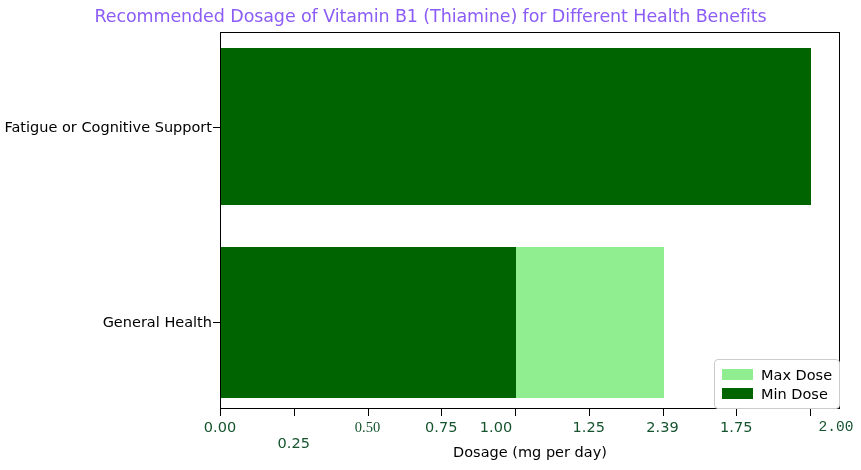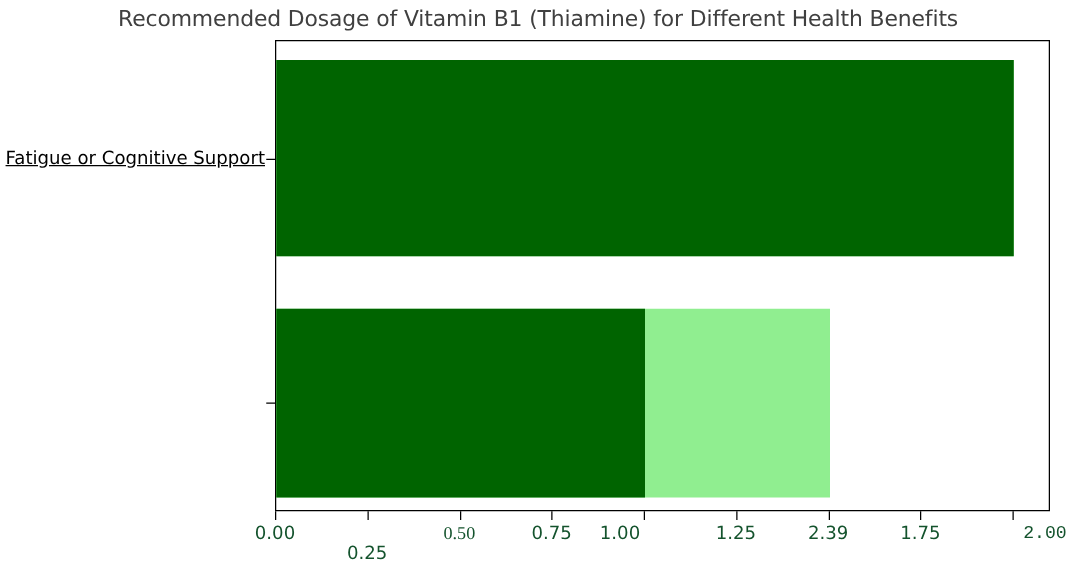--- a/index.html
+++ b/index.html
@@ -19,21 +19,21 @@
     overflow: hidden;
   }
   
   #chart-title {
     position: absolute;
     left: 0;
     top: 6px;
     width: 861px;
     text-align: center;
     font-size: 17.5px;
-    color: #404040;
+    color: #8b5cf6;
     letter-spacing: -0.1px;
     white-space: nowrap;
   }
   
   #plot-area {
     position: absolute;
     left: 220px;
     top: 32px;
     width: 620px;
     height: 377px;
@@ -57,21 +57,20 @@
 
   
   .ytick-label {
     position: absolute;
     right: 0;
     text-align: right;
     font-size: 14.5px;
     color: #000000;
     white-space: nowrap;
     transform: translateY(-50%);
-    text-decoration: underline;
   }
   #ytick-labels {
     position: absolute;
     left: 0;
     top: 32px;
     width: 212px;
     height: 377px;
   }
   .ytick-mark {
     position: absolute;
@@ -136,20 +135,21 @@
 </style>
 </head>
 <body>
 
 <div id="figure">
 
   <div id="chart-title">Recommended Dosage of Vitamin B1 (Thiamine) for Different Health Benefits</div>
 
   <div id="ytick-labels">
     <div class="ytick-label" style="top:95px;">Fatigue or Cognitive Support</div>
+    <div class="ytick-label" style="top:290px;">General Health</div>
   </div>
   <div class="ytick-mark" style="top:127px;"></div>
   <div class="ytick-mark" style="top:322px;"></div>
 
   <div id="plot-area">
     <div id="bars-layer">
 
       <div class="bar bar-max" style="top:15px; height:157px; width:590px;"></div>
       <div class="bar bar-min" style="top:15px; height:157px; width:590px;"></div>
 
@@ -171,15 +171,26 @@
   <div class="xtick-label" style="left:220px;">0.00</div>
   <div class="xtick-label" style="left:293.75px;margin-top:16px;">0.25</div>
   <div class="xtick-label" style="left:367.5px;font-family:Liberation Serif, serif;">0.50</div>
   <div class="xtick-label" style="left:441.25px;">0.75</div>
   <div class="xtick-label" style="left:496px;">1.00</div>
   <div class="xtick-label" style="left:588.75px;">1.25</div>
   <div class="xtick-label" style="left:662.5px;">2.39</div>
   <div class="xtick-label" style="left:736.25px;">1.75</div>
   <div class="xtick-label" style="left:836px;font-family:Liberation Mono, monospace;">2.00</div>
 
+  <div id="xlabel">Dosage (mg per day)</div>
 
+  <div id="legend">
+    <div class="legend-row">
+      <div class="legend-swatch" style="background:#90ee90;"></div>
+      <div class="legend-label">Max Dose</div>
+    </div>
+    <div class="legend-row">
+      <div class="legend-swatch" style="background:#006400;"></div>
+      <div class="legend-label">Min Dose</div>
+    </div>
+  </div>
 
 </div>
 
 </body></html>

